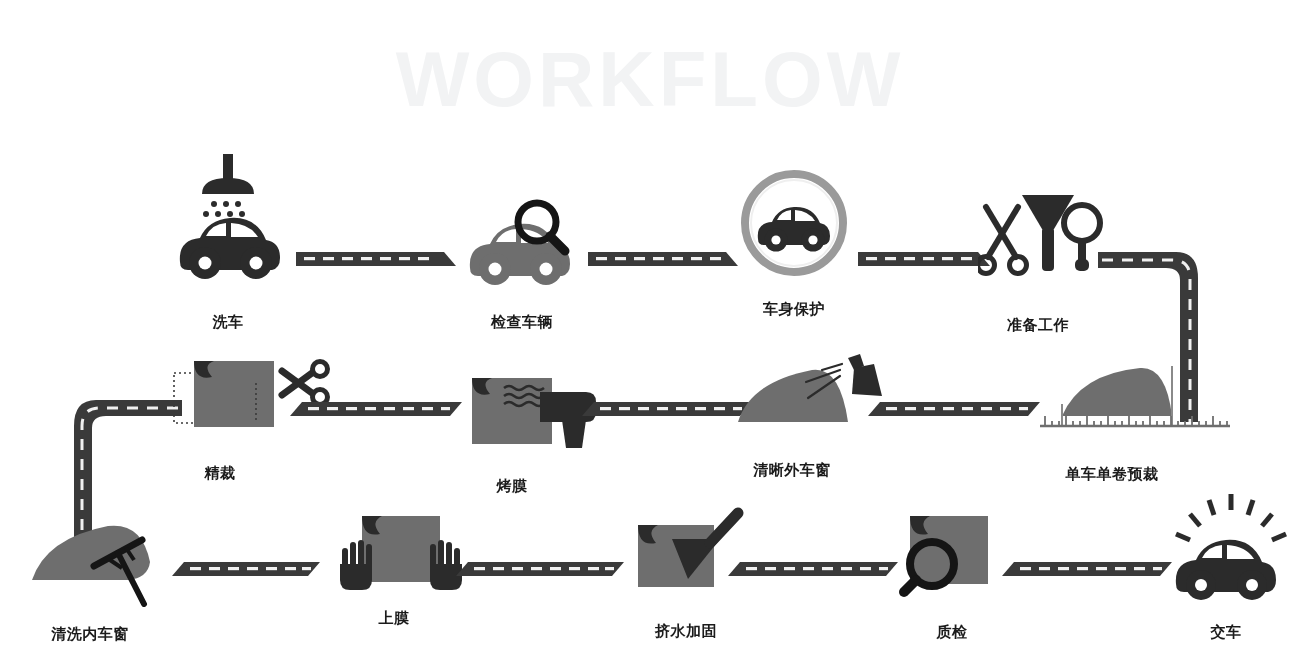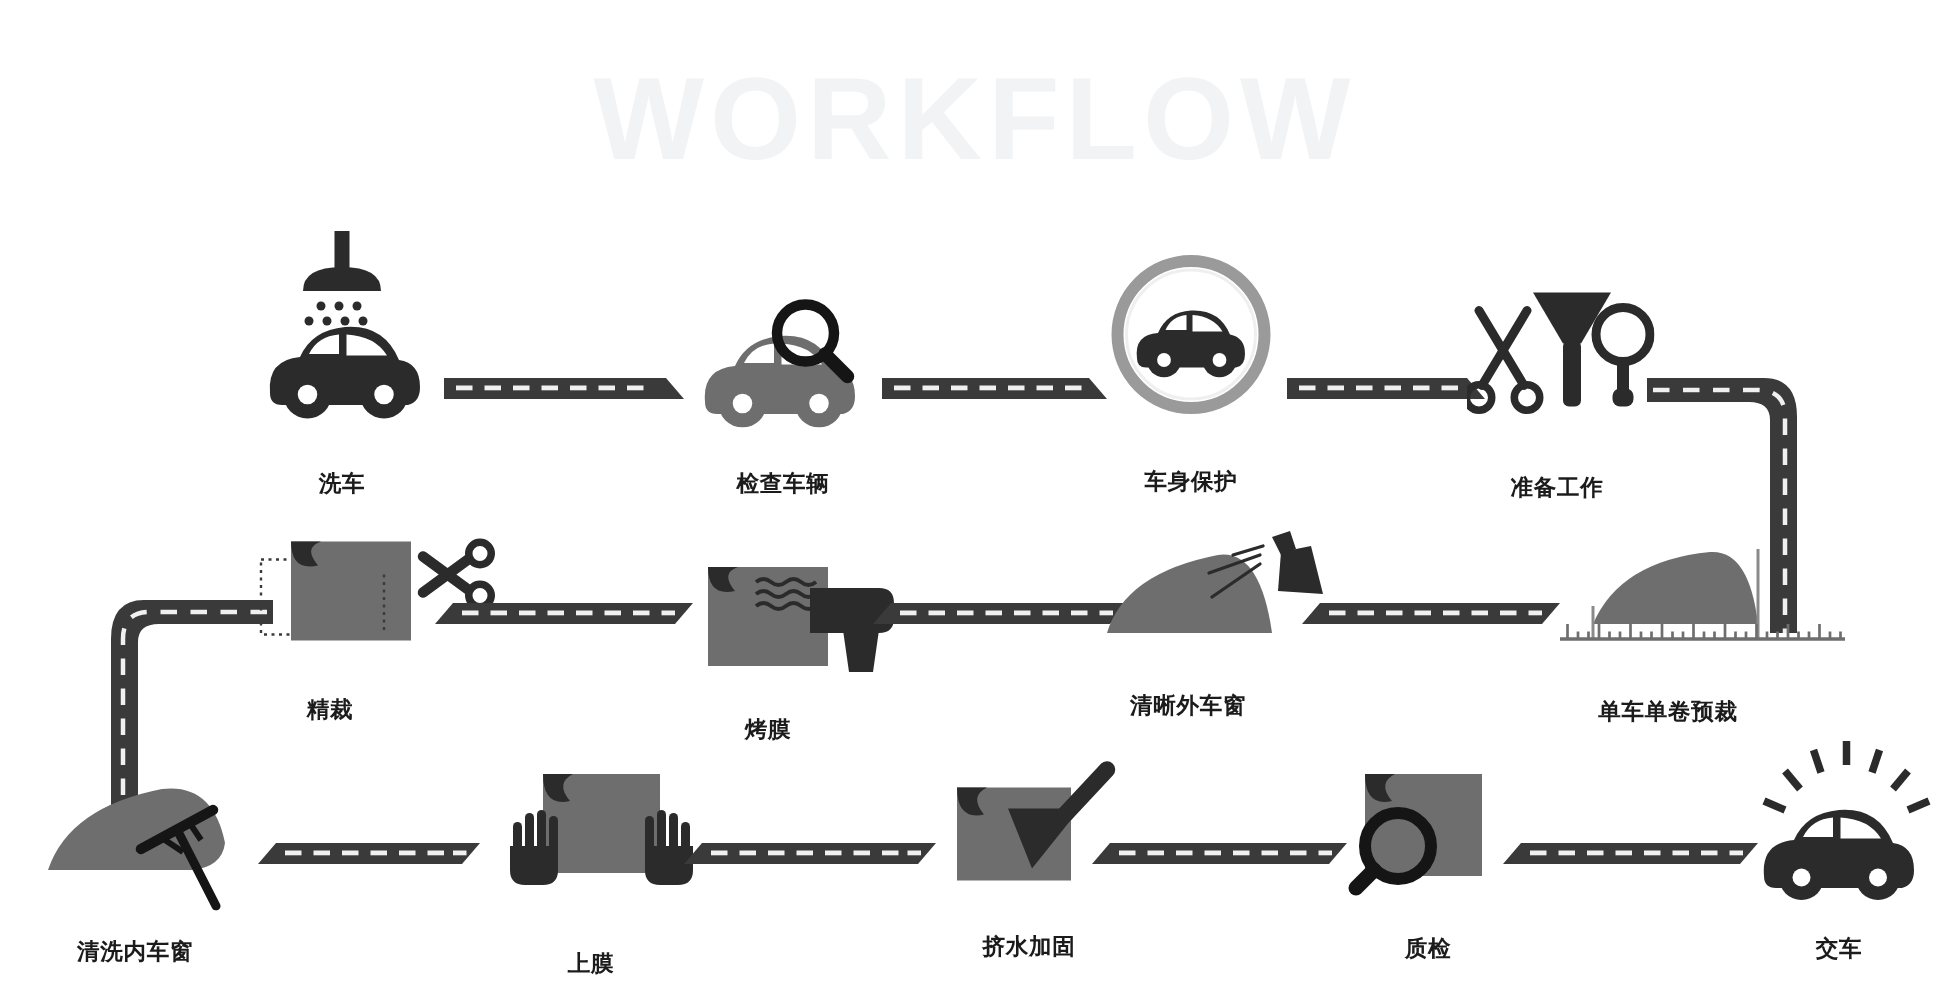--- a/index.html
+++ b/index.html
@@ -136,21 +136,21 @@
 
       <path d="M24 74 Q22 58 38 57 Q44 43 60 42 Q79 41 86 58 Q96 60 96 71 Q96 79 90 80 L30 80 Q24 80 24 74 Z" fill="#2b2b2b"></path>
       <path d="M43 55 Q47 46 57 45 L57 55 Z" fill="#ffffff"></path>
       <path d="M61 45 Q75 46 81 56 L61 56 Z" fill="#ffffff"></path>
       <circle cx="42" cy="75" r="11.5" fill="#2b2b2b"></circle>
         <circle cx="42" cy="75" r="4.6" fill="#ffffff"></circle>
       <circle cx="79" cy="75" r="11.5" fill="#2b2b2b"></circle>
         <circle cx="79" cy="75" r="4.6" fill="#ffffff"></circle>
     </svg>
   </div>
-  <div class="caption" style="top:120px;">车身保护</div>
+  <div class="caption" style="top:108px;">车身保护</div>
 </div>
 
 <div class="road" style="left:858px; top:252px;">
   <svg width="132" height="20" viewBox="0 0 132 20">
     <path d="M0 0 H120 L132 14 H0 Z" fill="#3a3a3a"></path>
     <g fill="#f0f0f0">
       <rect x="8" y="5" width="11" height="3.2"></rect>
         <rect x="27" y="5" width="11" height="3.2"></rect>
       <rect x="46" y="5" width="11" height="3.2"></rect>
         <rect x="65" y="5" width="11" height="3.2"></rect>
@@ -397,21 +397,21 @@
 
       <g fill="#2b2b2b">
         <rect x="94" y="34" width="6" height="26" rx="3"></rect>
         <rect x="102" y="30" width="6" height="30" rx="3"></rect>
         <rect x="110" y="32" width="6" height="28" rx="3"></rect>
         <rect x="118" y="38" width="6" height="22" rx="3"></rect>
         <path d="M94 54 H126 V70 Q126 80 116 80 H104 Q94 80 94 70 Z"></path>
       </g>
     </svg>
   </div>
-  <div class="caption" style="top:96px; left:58px;">上膜</div>
+  <div class="caption" style="top:72px; left:58px;">上膜</div>
 </div>
 
 <div class="road" style="left:456px; top:562px;">
   <svg width="168" height="20" viewBox="0 0 168 20">
     <path d="M12 0 H168 L156 14 H0 Z" fill="#3a3a3a"></path>
     <g fill="#f0f0f0">
       <rect x="18" y="5" width="11" height="3.2"></rect>
         <rect x="37" y="5" width="11" height="3.2"></rect>
       <rect x="56" y="5" width="11" height="3.2"></rect>
         <rect x="75" y="5" width="11" height="3.2"></rect>

